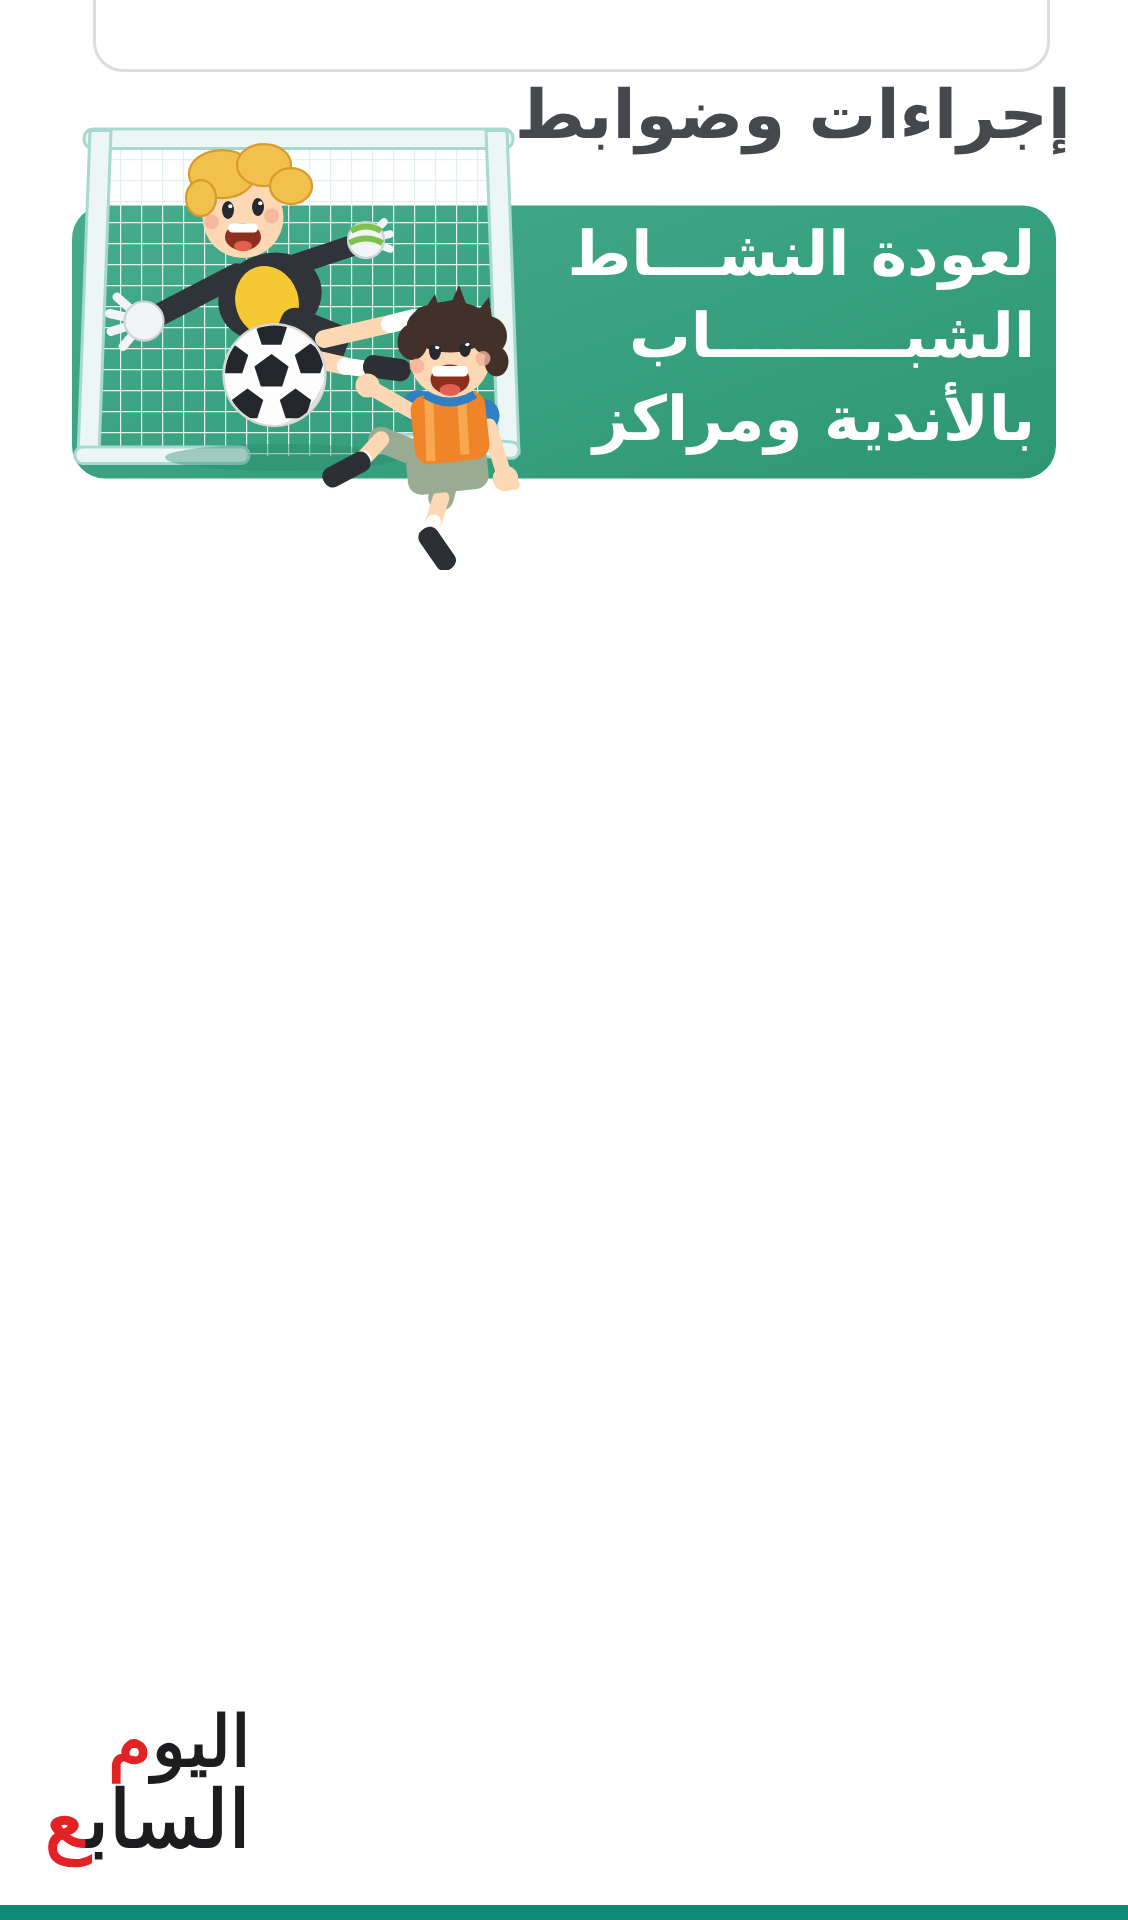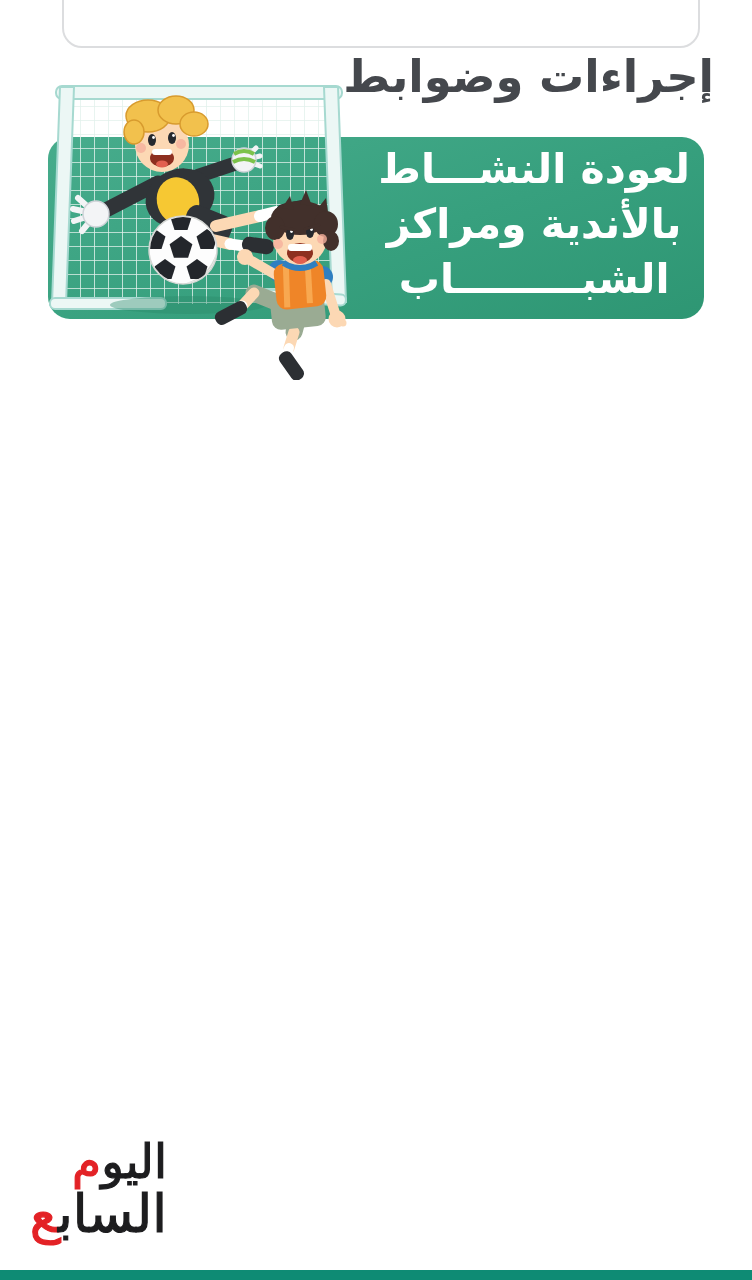--- a/index.html
+++ b/index.html
@@ -6,21 +6,21 @@
   .page{position:relative;width:752px;height:1280px;background:#ffffff;overflow:hidden;
         font-family:"DejaVu Sans","Liberation Sans",sans-serif}
   
   .outline{position:absolute;left:62px;top:-44px;width:634px;height:88px;
            border:2px solid #dcdddf;border-radius:20px;background:transparent}
   
   .title{position:absolute;top:50px;right:38px;font-size:45px;font-weight:bold;
          color:#45484d;direction:rtl;white-space:nowrap}
   .banner{position:absolute;left:48px;top:137px;width:656px;height:182px;border-radius:22px;
           background:linear-gradient(160deg,#47ac8c 0%,#37a07e 55%,#2e9673 100%)}
-  .banner-text{position:absolute;top:142px;right:62px;text-align:center;direction:rtl;
+  .banner-text{position:absolute;top:142px;right:62px;text-align:right;direction:rtl;
                font-size:41px;line-height:55px;font-weight:bold;color:#ffffff}
   .illus{position:absolute;left:38px;top:78px;width:372px;height:302px}
   
   .block{position:absolute;inset:0;width:0;height:0}
   
   .logo{position:absolute;left:35px;top:1136px;width:132px;text-align:right;direction:rtl;
         font-weight:normal;line-height:52px;-webkit-text-stroke:1.2px}
   .logo .l1{font-size:47px}
   .logo .l2{font-size:53px}
   .logo .blk{color:#1d1d1f}
@@ -32,22 +32,22 @@
 
 <div class="page">
 
   <div class="outline"></div>
 
   <div class="title">إجراءات وضوابط</div>
 
   <div class="banner"></div>
   <div class="banner-text">
     <div>لعودة النشـــاط</div>
+    <div>الشبـــــــــاب</div>
     <div>بالأندية ومراكز</div>
-    <div>الشبـــــــــاب</div>
   </div>
 
   <svg class="illus" viewBox="0 0 372 302">
     <defs>
       <pattern id="net" width="14" height="14" patternUnits="userSpaceOnUse">
         <path d="M0 0H14M0 0V14" stroke="#e2f1ec" stroke-width="1.6" fill="none"></path>
       </pattern>
       <clipPath id="ballClip">
           <circle cx="145" cy="172" r="33"></circle>
         </clipPath>

